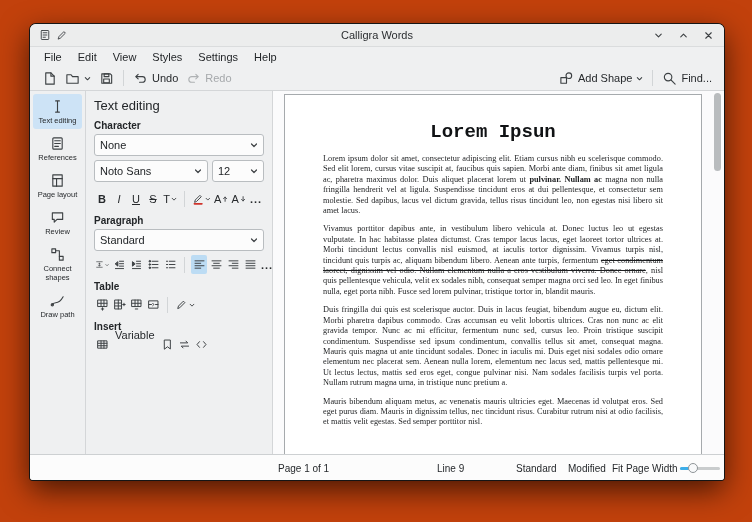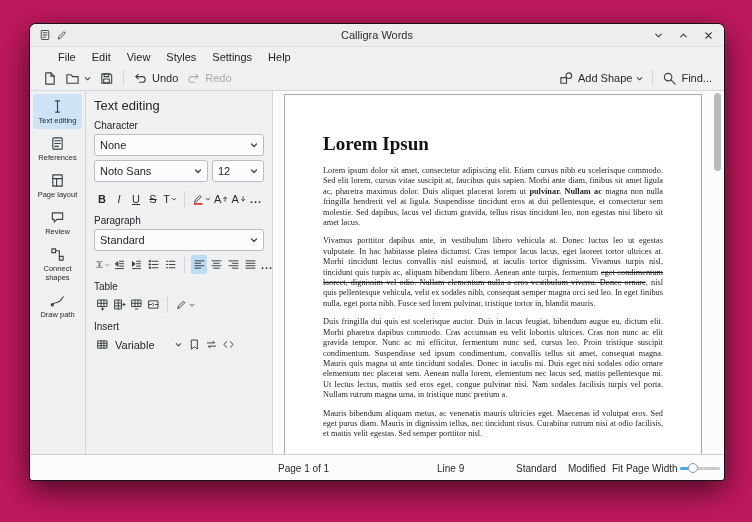--- a/index.html
+++ b/index.html
@@ -1,52 +1,52 @@
 <!DOCTYPE html>
 <html><head>
 <meta charset="utf-8">
 <style>
   html,body{margin:0;padding:0;background:#050505;}
   body{font-family:"Liberation Sans","DejaVu Sans",sans-serif;color:#232629;}
-  .stage{position:relative;width:752px;height:522px;background:#be185d;overflow:hidden;}
+  .stage{position:relative;width:752px;height:522px;background:#c2410c;overflow:hidden;}
   .window{position:absolute;left:30px;top:24px;width:694px;height:456px;background:#eff0f1;
           border-radius:6px 6px 3px 3px;box-shadow:0 0 0 1px #151515,0 10px 30px rgba(0,0,0,.65);
           display:flex;flex-direction:column;overflow:hidden;}
 
   
   .titlebar{height:22px;flex:none;display:flex;align-items:center;padding:0 9px;background:#eceded;
             border-bottom:1px solid #dadcdd;position:relative;}
   .tb-left{display:flex;gap:5px;align-items:center;z-index:1;}
   .tb-title{position:absolute;left:0;right:0;text-align:center;font-size:11px;color:#2b2e31;}
   .tb-controls{margin-left:auto;display:flex;gap:11px;align-items:center;z-index:1;}
   .wbtn{display:flex;align-items:center;justify-content:center;width:14px;height:14px;}
 
   
-  .menubar{height:19px;flex:none;display:flex;align-items:center;padding:0 20px;font-size:11px;}
+  .menubar{height:19px;flex:none;display:flex;align-items:center;padding:0 6px;font-size:11px;}
   .menu-item{padding:1px 8px;border-radius:2px;}
 
   
   .toolbar{height:24px;flex:none;display:flex;align-items:center;padding:0 8px;border-bottom:1px solid #d4d6d8;}
   .tbtn{display:flex;align-items:center;gap:4px;padding:2px 4px;font-size:11px;border-radius:3px;background:transparent;border:none;color:#26292c;}
   .tbtn.disabled{color:#a5a8ab;}
   .tbtn.disabled svg{stroke:#aeb1b3;}
   .vsep{width:1px;height:16px;background:#d2d5d7;margin:0 5px;flex:none;}
   .tb-right{margin-left:auto;display:flex;align-items:center;}
 
   
   .content{flex:1;display:flex;min-height:0;}
 
   .toolstrip{width:55px;flex:none;border-right:1px solid #d4d6d8;padding-top:2px;display:flex;flex-direction:column;}
   .tab{display:flex;flex-direction:column;align-items:center;gap:2px;padding:5px 1px 4px;margin:1px 3px;border-radius:3px;}
   .tab.sel{background:#cde3f6;}
   .tab-label{font-size:7.5px;line-height:9px;text-align:center;color:#26292c;}
 
   .docker{width:187px;flex:none;border-right:1px solid #d4d6d8;padding:5px 8px;box-sizing:border-box;font-size:11px;}
   .docker-title{font-size:13px;margin:2px 0 6px;color:#232629;}
-  .sec-label{font-size:10px;margin:7px 0 3px;color:#232629;}
+  .sec-label{font-size:10px;margin:7px 0 3px;color:#232629;font-weight:bold;}
   .dd{height:20px;background:#fcfcfc;border:1px solid #b9bdc0;border-radius:3px;display:flex;align-items:center;
       justify-content:space-between;padding:0 5px;font-size:11px;margin-bottom:4px;}
   .fontrow{display:flex;gap:4px;}
   .dd.family{flex:1;min-width:0;text-align:right;}
   .dd.size{width:40px;flex:none;}
   .dd-val{overflow:hidden;white-space:nowrap;}
 
   .btnrow{display:flex;align-items:center;gap:1px;margin:3px 0 1px;}
   .ibtn{height:19px;min-width:16px;display:flex;align-items:center;justify-content:center;border:none;
         background:transparent;border-radius:2px;font-size:11px;color:#26292c;padding:0 1px;gap:1px;}
@@ -55,21 +55,21 @@
   .fmt-b{font-weight:700;}
   .fmt-i{font-style:italic;}
   .fmt-u{text-decoration:underline;}
   .fmt-s{text-decoration:line-through;}
   .combo-label{font-size:11px;}
 
   
   .canvas{flex:1;position:relative;background:#fbfbfc;overflow:hidden;min-width:0;}
   .page{position:absolute;left:11px;top:3px;width:418px;height:600px;background:#ffffff;
         border:1px solid #a6aaad;box-sizing:border-box;padding:26px 38px 0;}
-  .doc-title{font-size:19px;font-weight:700;margin:12px 0 11px;color:#101214;font-family:Liberation Serif, serif;}
+  .doc-title{font-size:19px;font-weight:700;text-align:center;margin:0 0 11px;color:#101214;font-family:Liberation Mono, monospace;}
   .dpar{font-size:8.3px;line-height:10.4px;text-align:justify;margin:0 0 8px;color:#1d1f21;font-family:Liberation Serif, serif;}
   .rb{font-weight:700;}
   .rs{text-decoration:line-through;}
   .scrollbar{position:absolute;right:3px;top:2px;bottom:2px;width:7px;}
   .sthumb{position:absolute;top:0;width:7px;height:78px;background:#b9bcbe;border-radius:3.5px;}
 
   
   .statusbar{height:25px;flex:none;border-top:1px solid #cdd0d2;background:#fcfcfc;position:relative;
              font-size:10px;color:#26292c;}
   .stitem{position:absolute;top:50%;transform:translateY(-50%);white-space:nowrap;}
@@ -401,21 +401,21 @@
         </div>
 
         <div class="sec-label">Insert</div>
         <div class="btnrow">
           <button class="ibtn">
             <svg class="ics" width="13" height="13" viewBox="0 0 16 16">
                 <rect x="2.5" y="3.5" width="11" height="9"></rect>
                 <path d="M2.5 6.5h11M2.5 9.5h11M6.2 3.5v9M9.8 3.5v9"></path>
               </svg>
           </button>
-          <button class="ibtn" style="padding:0 4px;gap:20px;">
+          <button class="ibtn" style="padding:0 4px;gap:20px;flex-direction:column;">
             <span>Variable</span>
             <svg class="ics" width="7" height="7" viewBox="0 0 8 8">
                 <path d="M1.5 3l2.5 2.5L6.5 3"></path>
               </svg>
           </button>
           <button class="ibtn">
             <svg class="ics" width="13" height="13" viewBox="0 0 16 16">
                 <path d="M4.5 2.5h7v11l-3.5-2.7-3.5 2.7z"></path>
               </svg>
           </button>

